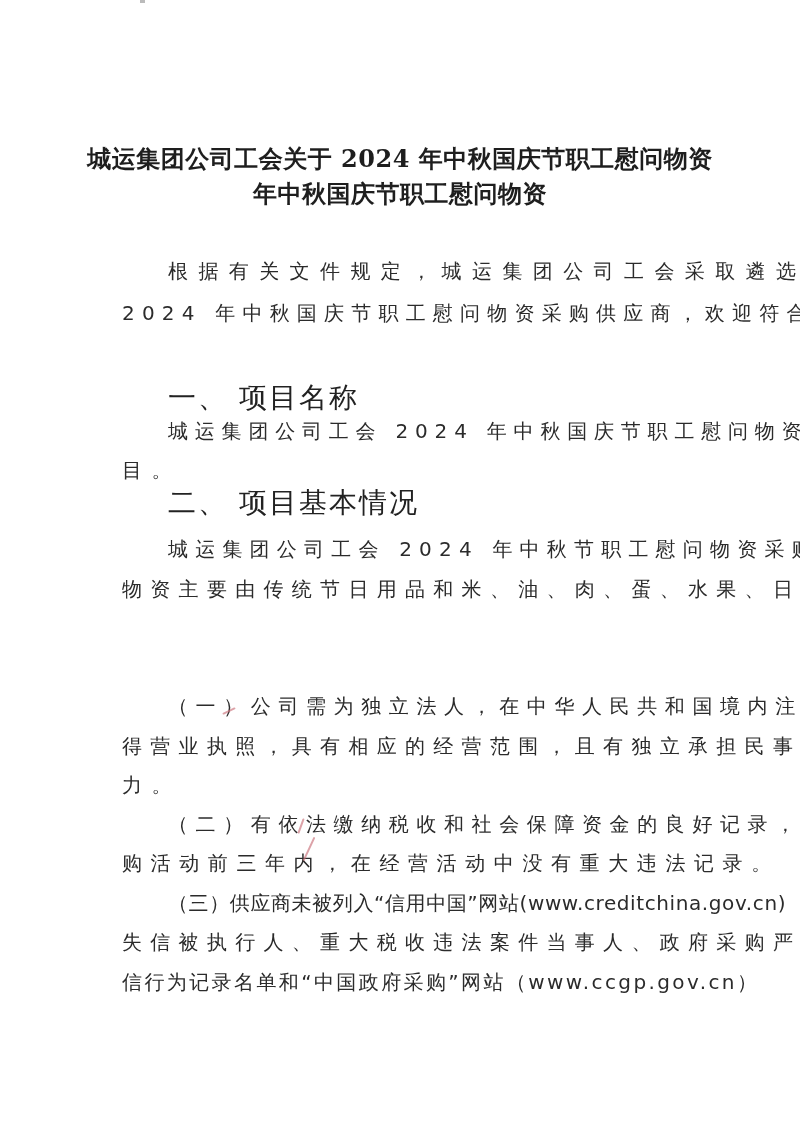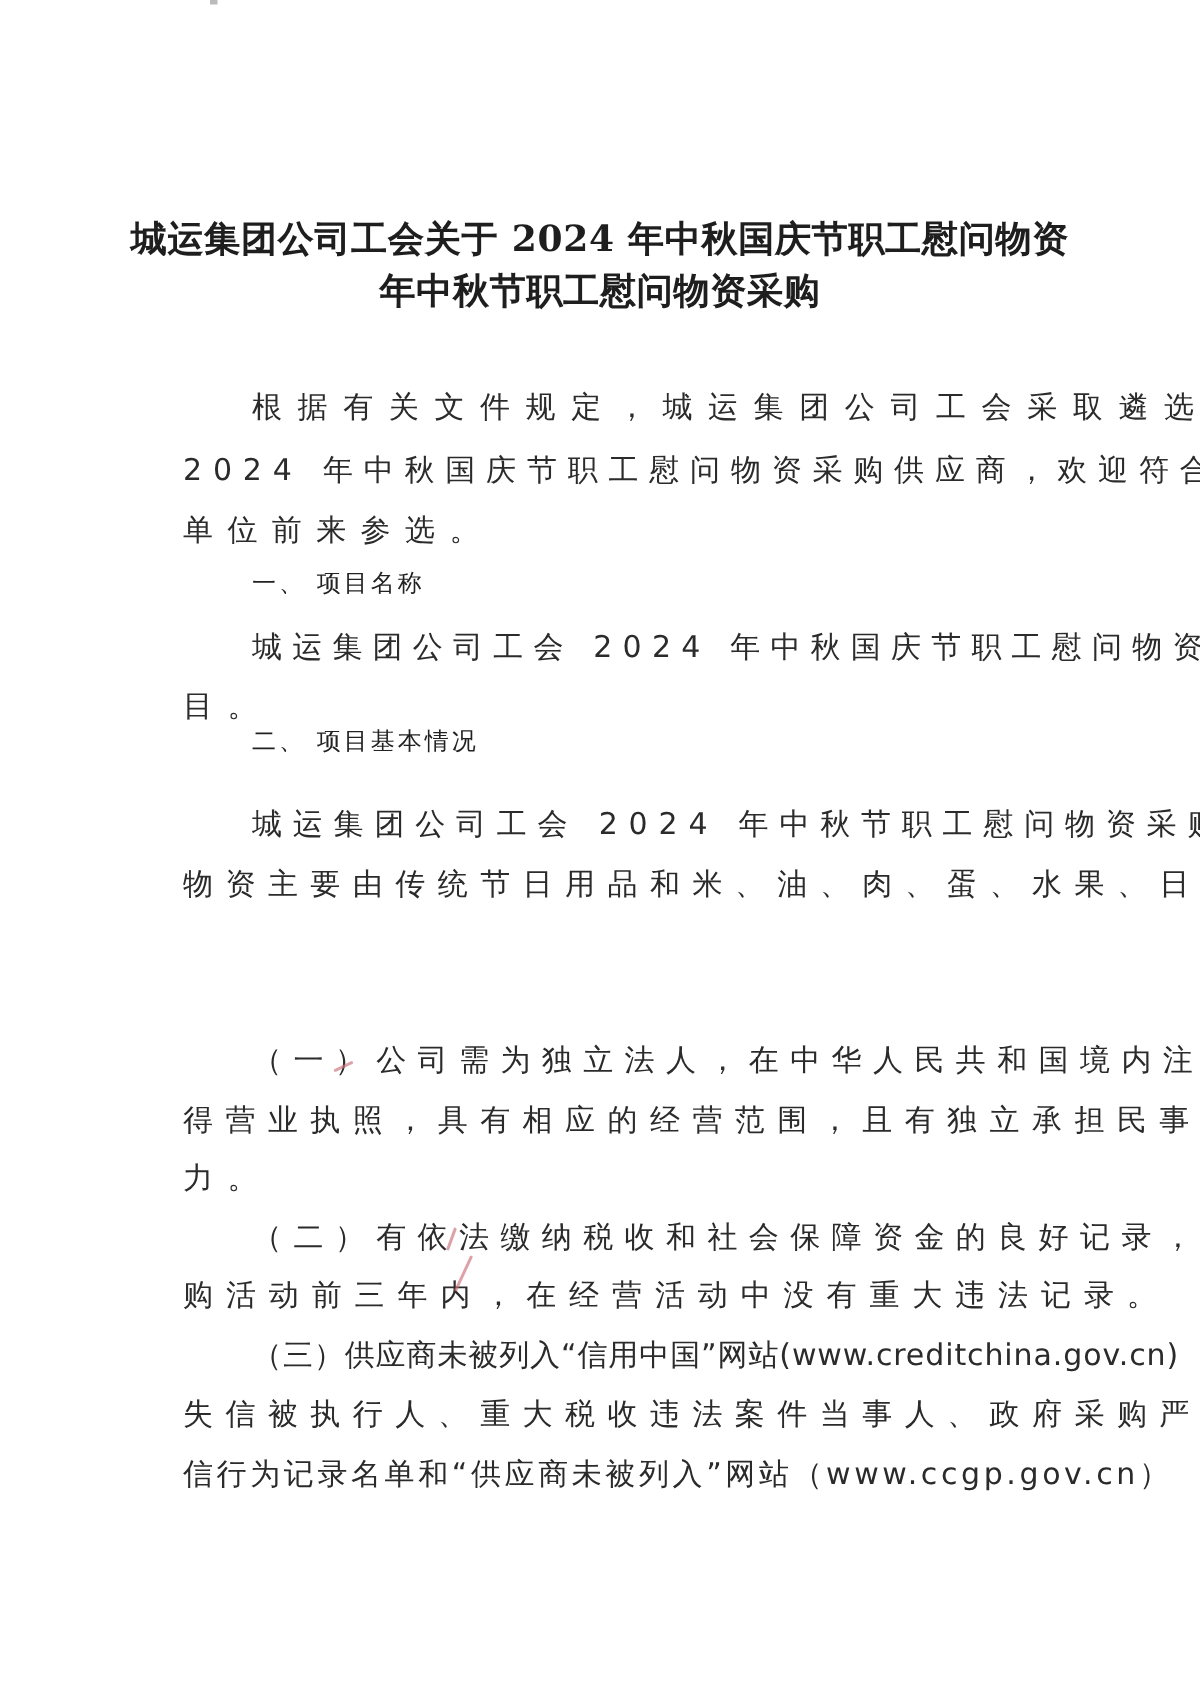--- a/index.html
+++ b/index.html
@@ -16,56 +16,55 @@
     white-space:nowrap;
   }
   .line {
     position:absolute; white-space:nowrap;
     font-family: "DejaVu Sans", "Liberation Sans", sans-serif;
     font-size:20px; color:#2b2b2b; letter-spacing:9.6px;
   }
   .heading {
     position:absolute; white-space:nowrap;
     font-family: "DejaVu Sans", "Liberation Sans", sans-serif;
-    font-size:16px; color:#222; letter-spacing:2px;
+    font-size:28px; color:#222; letter-spacing:2px;
   }
   .mark {
     position:absolute; background:#c9707a; opacity:0.65; border-radius:1px;
   }
   .corner-speck { position:absolute; left:140px; top:0; width:5px; height:3px; background:#bbb; }
 </style>
 </head>
 <body>
 
 <div class="page">
   <div class="corner-speck"></div>
 
   <div class="title" style="top:143px;">城运集团公司工会关于 2024 年中秋国庆节职工慰问物资</div>
-  <div class="title" style="top:178px;">年中秋节职工慰问物资采购</div>
+  <div class="title" style="top:178px;">年中秋国庆节职工慰问物资</div>
 
   <div class="line" style="left:168px; top:258px; letter-spacing:10.4px;">根据有关文件规定，城运集团公司工会采取遴选的方式选择</div>
   <div class="line" style="left:122px; top:300px; letter-spacing:7.2px;">2024 年中秋国庆节职工慰问物资采购供应商，欢迎符合条件的</div>
-  <div class="line" style="left:122px; top:340px;">单位前来参选。</div>
 
   <div class="heading" style="left:168px; top:379px;">一、 项目名称</div>
   <div class="line" style="left:168px; top:418px; letter-spacing:6.8px;">城运集团公司工会 2024 年中秋国庆节职工慰问物资采购项</div>
   <div class="line" style="left:122px; top:457px;">目。</div>
 
   <div class="heading" style="left:168px; top:484px;">二、 项目基本情况</div>
   <div class="line" style="left:168px; top:536px; letter-spacing:7.2px;">城运集团公司工会 2024 年中秋节职工慰问物资采购。慰问</div>
   <div class="line" style="left:122px; top:576px; letter-spacing:8.3px;">物资主要由传统节日用品和米、油、肉、蛋、水果、日化等职工</div>
 
 
   <div class="line" style="left:168px; top:693px; letter-spacing:7.6px;">（一）公司需为独立法人，在中华人民共和国境内注册并取</div>
   <div class="line" style="left:122px; top:733px; letter-spacing:8.3px;">得营业执照，具有相应的经营范围，且有独立承担民事责任的能</div>
   <div class="line" style="left:122px; top:772px;">力。</div>
 
   <div class="line" style="left:168px; top:811px; letter-spacing:7.6px;">（二）有依法缴纳税收和社会保障资金的良好记录，参加采</div>
   <div class="line" style="left:122px; top:850px; letter-spacing:8.6px;">购活动前三年内，在经营活动中没有重大违法记录。</div>
 
   <div class="line" style="left:168px; top:890px; letter-spacing:0.6px;">（三）供应商未被列入“信用中国”网站(www.creditchina.gov.cn)</div>
   <div class="line" style="left:122px; top:929px; letter-spacing:8.3px;">失信被执行人、重大税收违法案件当事人、政府采购严重违法失</div>
-  <div class="line" style="left:122px; top:969px; letter-spacing:2.4px;">信行为记录名单和“供应商未被列入”网站（www.ccgp.gov.cn）</div>
+  <div class="line" style="left:122px; top:969px; letter-spacing:2.4px;">信行为记录名单和“中国政府采购”网站（www.ccgp.gov.cn）</div>
 
   <div class="mark" style="left:222px; top:710px; width:14px; height:2px; transform:rotate(-25deg);"></div>
   <div class="mark" style="left:300px; top:818px; width:2px; height:16px; transform:rotate(20deg);"></div>
   <div class="mark" style="left:308px; top:836px; width:2px; height:26px; transform:rotate(25deg);"></div>
 </div>
 
 </body></html>

